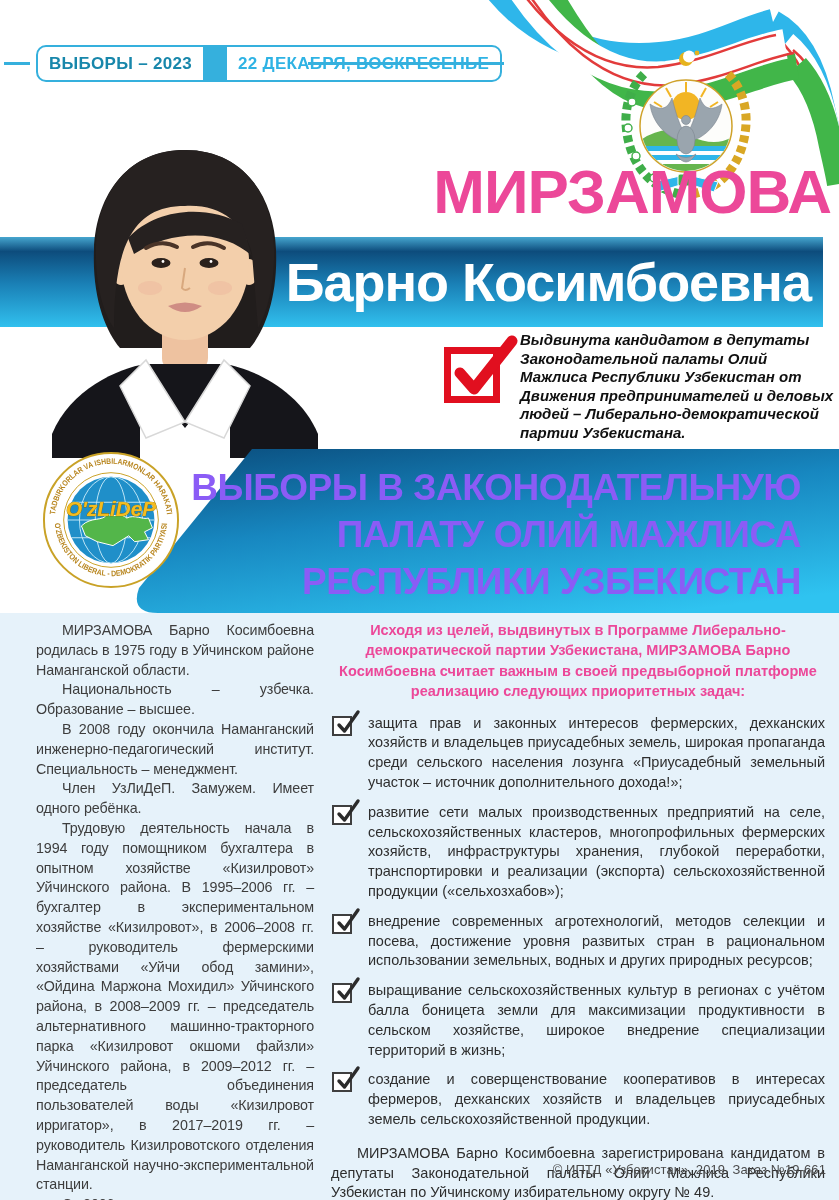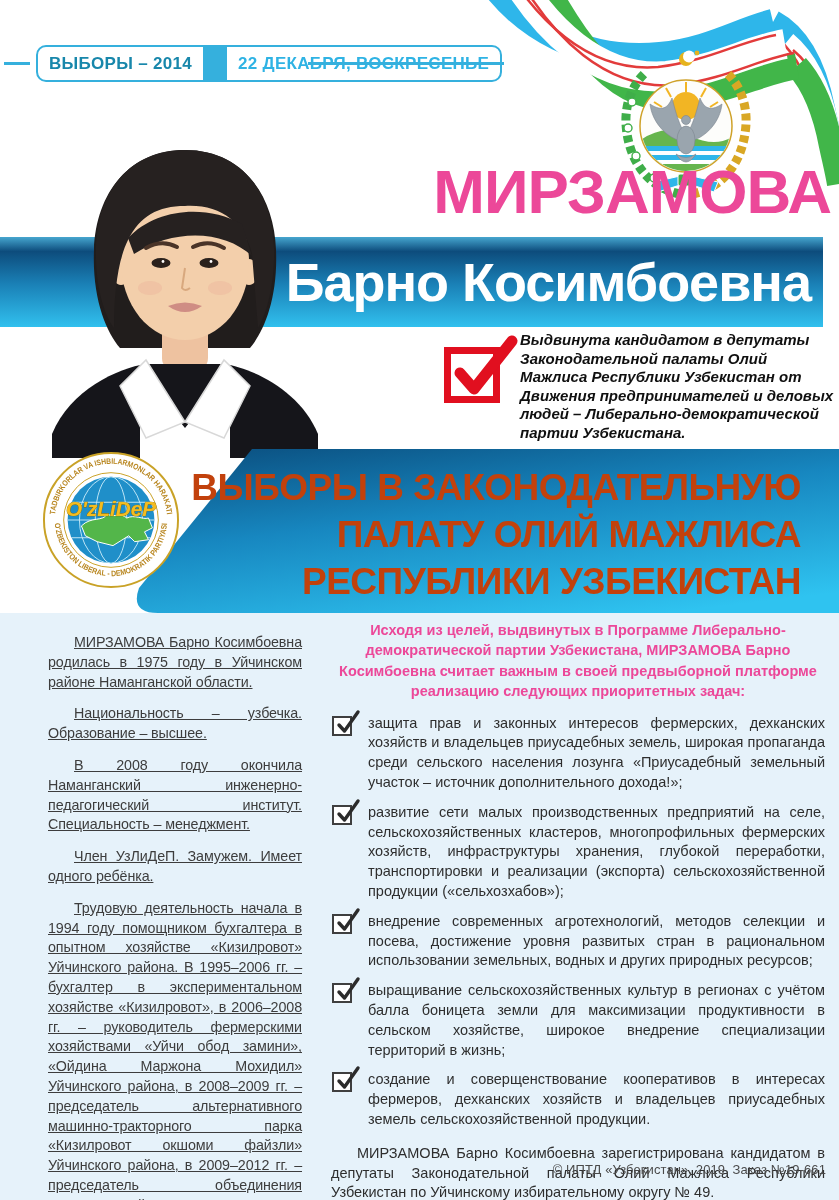--- a/index.html
+++ b/index.html
@@ -47,32 +47,32 @@
   .red-check svg{position:absolute;left:1px;top:-15px;overflow:visible;}
   .nomination{
     position:absolute;left:520px;top:331px;width:316px;z-index:4;
     font-size:15px;font-weight:bold;font-style:italic;color:#101010;line-height:18.6px;
   }
   
   .banner{position:absolute;left:128px;top:449px;width:711px;height:164px;z-index:3;}
   .banner svg{position:absolute;left:0;top:0;}
   .banner .banner-text{
     position:absolute;right:38px;top:15px;text-align:right;
-    font-size:37px;font-weight:bold;color:#c2410c;line-height:47px;letter-spacing:-.5px;
+    font-size:37px;font-weight:bold;color:#8b5cf6;line-height:47px;letter-spacing:-.5px;
     white-space:nowrap;
   }
   .party-logo{position:absolute;left:42px;top:451px;z-index:5;}
   
   .body-bg{position:absolute;left:0;top:613px;width:839px;height:587px;background:#e6f2fa;z-index:0;}
   .col-left{
     position:absolute;left:36px;top:621px;width:278px;z-index:2;
     font-size:14.3px;line-height:19.8px;color:#3d3d3d;text-align:justify;
     letter-spacing:-.1px;hyphens:auto;
   }
-  .col-left p{margin:12px;text-indent:26px;text-decoration:underline;}
+  .col-left p{margin:0;text-indent:26px;}
   .col-right{
     position:absolute;left:331px;top:620px;width:494px;z-index:2;
     font-size:14.5px;line-height:19.8px;color:#2e2e2e;
   }
   .intro{font-weight:bold;text-align:center;color:#ec4899;margin:0 4px 12px 4px;line-height:20.4px;}
   .p-item{position:relative;padding-left:37px;margin-bottom:10px;text-align:justify;}
   .cbx{
     position:absolute;left:1px;top:2px;width:20px;height:20px;
     border:2.5px solid #3f3f3f;background:#fff;box-sizing:border-box;
   }
@@ -85,21 +85,21 @@
 </style>
 </head>
 <body>
 
 <div class="page">
 
   <div class="body-bg"></div>
 
   <div class="dash dash-left"></div>
   <div class="badge">
-    <span class="b-left">ВЫБОРЫ – 2014</span>
+    <span class="b-left">ВЫБОРЫ – 2023</span>
     <span class="b-div"></span>
     <span class="b-right">22 ДЕКАБРЯ, ВОСКРЕСЕНЬЕ</span>
   </div>
   <div class="dash dash-right"></div>
 
   <svg class="ribbon" width="384" height="215" viewBox="0 0 384 215">
 
     <g stroke-linecap="butt" fill="none">
       <path d="M318,22 C344,36 360,68 368,108 C373,132 378,152 384,170" stroke="#2eb6ea" stroke-width="24"></path>
       <path d="M330,44 C352,62 364,92 371,126 C375,146 380,162 384,176" stroke="#ffffff" stroke-width="26"></path>

